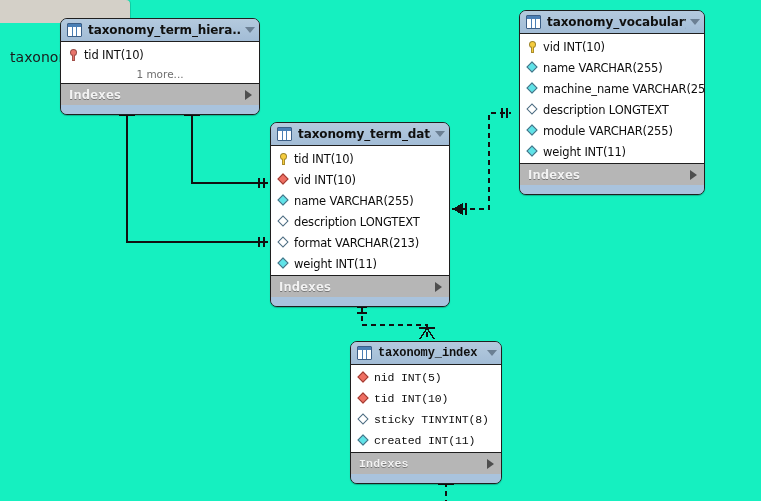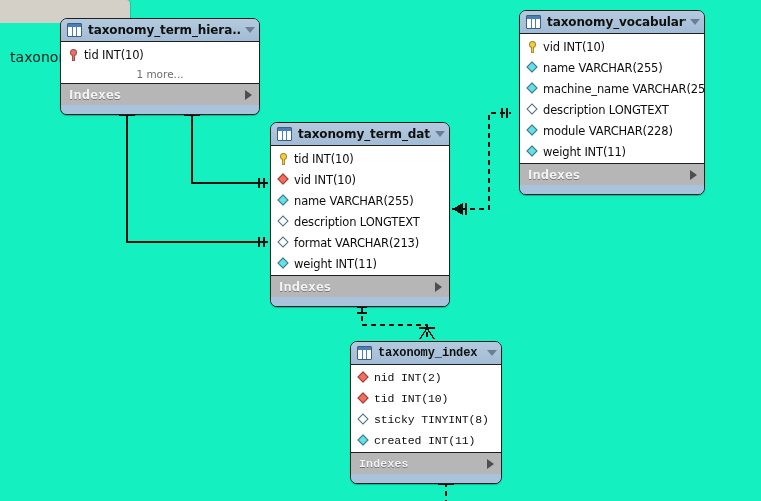--- a/index.html
+++ b/index.html
@@ -329,21 +329,21 @@
       <div class="col-row">
         <span class="col-ico ico-dia dia-cyan"></span>
         <span class="col-txt">machine_name VARCHAR(255)</span>
       </div>
       <div class="col-row">
         <span class="col-ico ico-dia dia-hollow"></span>
         <span class="col-txt">description LONGTEXT</span>
       </div>
       <div class="col-row">
         <span class="col-ico ico-dia dia-cyan"></span>
-        <span class="col-txt">module VARCHAR(228)</span>
+        <span class="col-txt">module VARCHAR(255)</span>
       </div>
       <div class="col-row">
         <span class="col-ico ico-dia dia-cyan"></span>
         <span class="col-txt">weight INT(11)</span>
       </div>
     </div>
     <div class="tbl-indexes">
       <span class="idx-label">Indexes</span>
       <span class="idx-caret"></span>
     </div>
@@ -352,21 +352,21 @@
 
   <div class="tbl" style="left:350px; top:341px; width:152px;font-family:Liberation Mono, monospace;">
     <div class="tbl-header">
       <span class="tbl-icon"></span>
       <span class="tbl-title">taxonomy_index</span>
       <span class="tbl-caret"></span>
     </div>
     <div class="tbl-cols">
       <div class="col-row">
         <span class="col-ico ico-dia dia-red"></span>
-        <span class="col-txt">nid INT(2)</span>
+        <span class="col-txt">nid INT(5)</span>
       </div>
       <div class="col-row">
         <span class="col-ico ico-dia dia-red"></span>
         <span class="col-txt">tid INT(10)</span>
       </div>
       <div class="col-row">
         <span class="col-ico ico-dia dia-hollow"></span>
         <span class="col-txt">sticky TINYINT(8)</span>
       </div>
       <div class="col-row">

